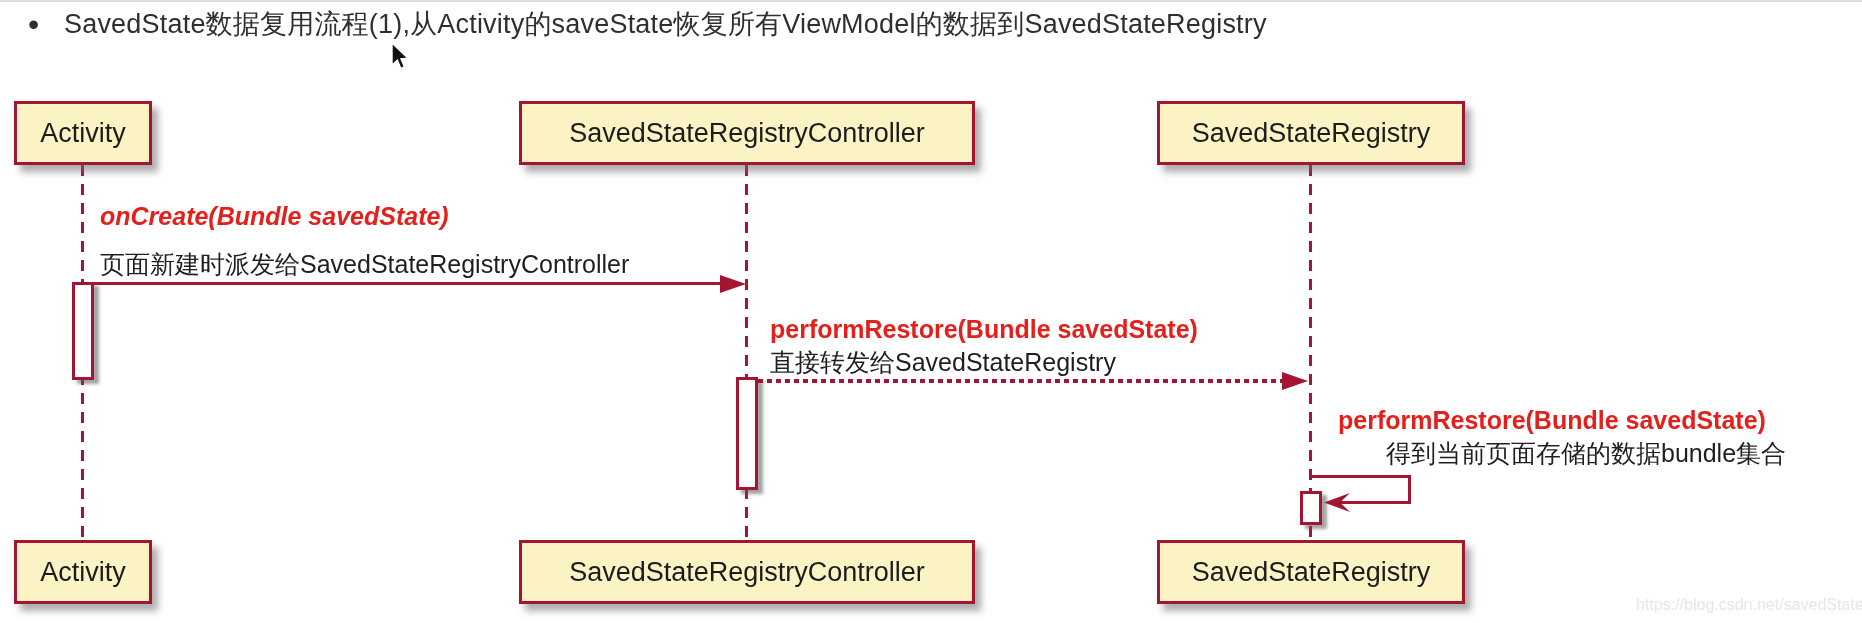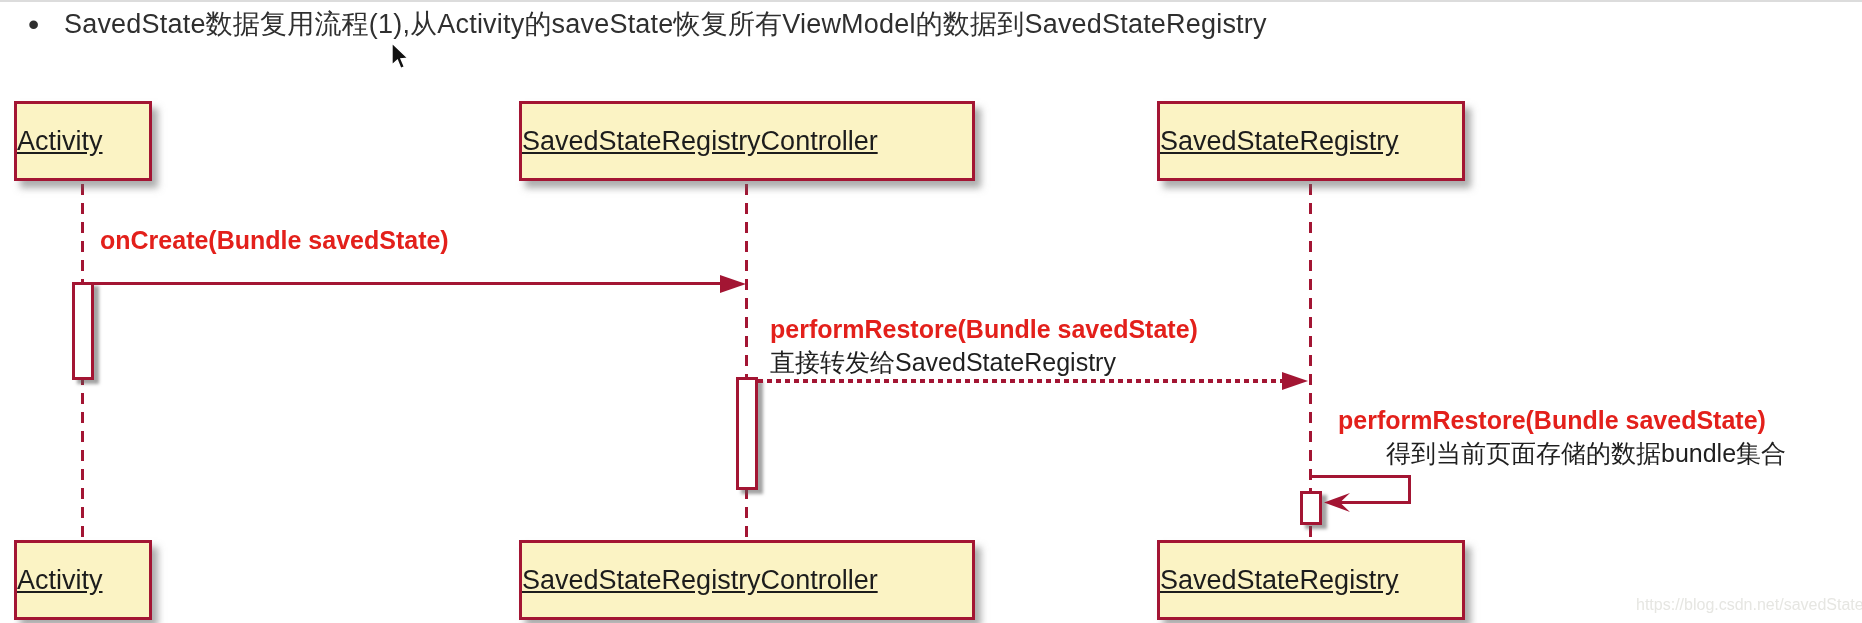--- a/index.html
+++ b/index.html
@@ -7,26 +7,25 @@
     position:relative;width:1862px;height:623px;background:#ffffff;overflow:hidden;
     font-family:"Liberation Sans",sans-serif;border-top:2px solid #dcdcdc;
   }
   .title-bullet{position:absolute;left:28px;top:4px;font-size:32px;color:#2f2f2f;}
   .title-text{position:absolute;left:64px;top:4px;font-size:27px;color:#2f2f2f;letter-spacing:0.2px;white-space:nowrap;}
   .lifeline{
     position:absolute;width:3px;top:163px;height:375px;z-index:1;
     background:repeating-linear-gradient(to bottom,#A31533 0 11px,transparent 11px 19px);
   }
   .pbox{
-    position:absolute;height:80px;box-sizing:border-box;z-index:5;
+    position:absolute;height:64px;box-sizing:border-box;z-index:5;
     background:#FBF3C4;border:3px solid #A31533;color:#1c1c1c;
-    display:flex;align-items:center;justify-content:flex-start;
+    display:flex;align-items:center;justify-content:center;
     font-size:27px;white-space:nowrap;
     box-shadow:6px 7px 7px rgba(105,105,105,0.55);
-    text-decoration:underline;
   }
   .abar{
     position:absolute;width:22px;box-sizing:border-box;z-index:3;
     background:#ffffff;border:3px solid #A31533;
     box-shadow:5px 4px 3px rgba(90,90,90,0.55);
   }
   .msg-line{position:absolute;height:3px;background:#A31533;z-index:4;}
   .msg-line-dotted{
     position:absolute;height:4px;z-index:4;
     background:repeating-linear-gradient(to right,#A31533 0 5px,transparent 5px 9px);
@@ -62,21 +61,22 @@
   </svg>
 
   <div class="abar" style="left:72px;top:280px;height:98px;"></div>
   <div class="abar" style="left:736px;top:375px;height:113px;"></div>
   <div class="abar" style="left:1300px;top:489px;height:34px;"></div>
 
   <div class="msg-line" style="left:94px;top:280px;width:630px;"></div>
   <svg class="ahead" style="left:720px;top:273px;" width="26" height="18" viewBox="0 0 26 18">
     <path d="M0,0 L26,9 L0,18 Z" fill="#A31533"></path>
   </svg>
-  <span class="msg-red" style="left:100px;top:224px;">onCreate(Bundle savedState)</span>
+  <span class="msg-red" style="left:100px;top:200px;font-style:italic;">onCreate(Bundle savedState)</span>
+  <span class="msg-black" style="left:100px;top:246px;">页面新建时派发给SavedStateRegistryController</span>
 
   <div class="msg-line-dotted" style="left:758px;top:377px;width:528px;"></div>
   <svg class="ahead" style="left:1282px;top:370px;" width="26" height="18" viewBox="0 0 26 18">
     <path d="M0,0 L26,9 L0,18 Z" fill="#A31533"></path>
   </svg>
   <span class="msg-red" style="left:770px;top:313px;">performRestore(Bundle savedState)</span>
   <span class="msg-black" style="left:770px;top:344px;">直接转发给SavedStateRegistry</span>
 
   <span class="msg-red" style="left:1338px;top:404px;">performRestore(Bundle savedState)</span>
   <span class="msg-black" style="left:1342px;top:435px;margin-left:44px;">得到当前页面存储的数据bundle集合</span>

